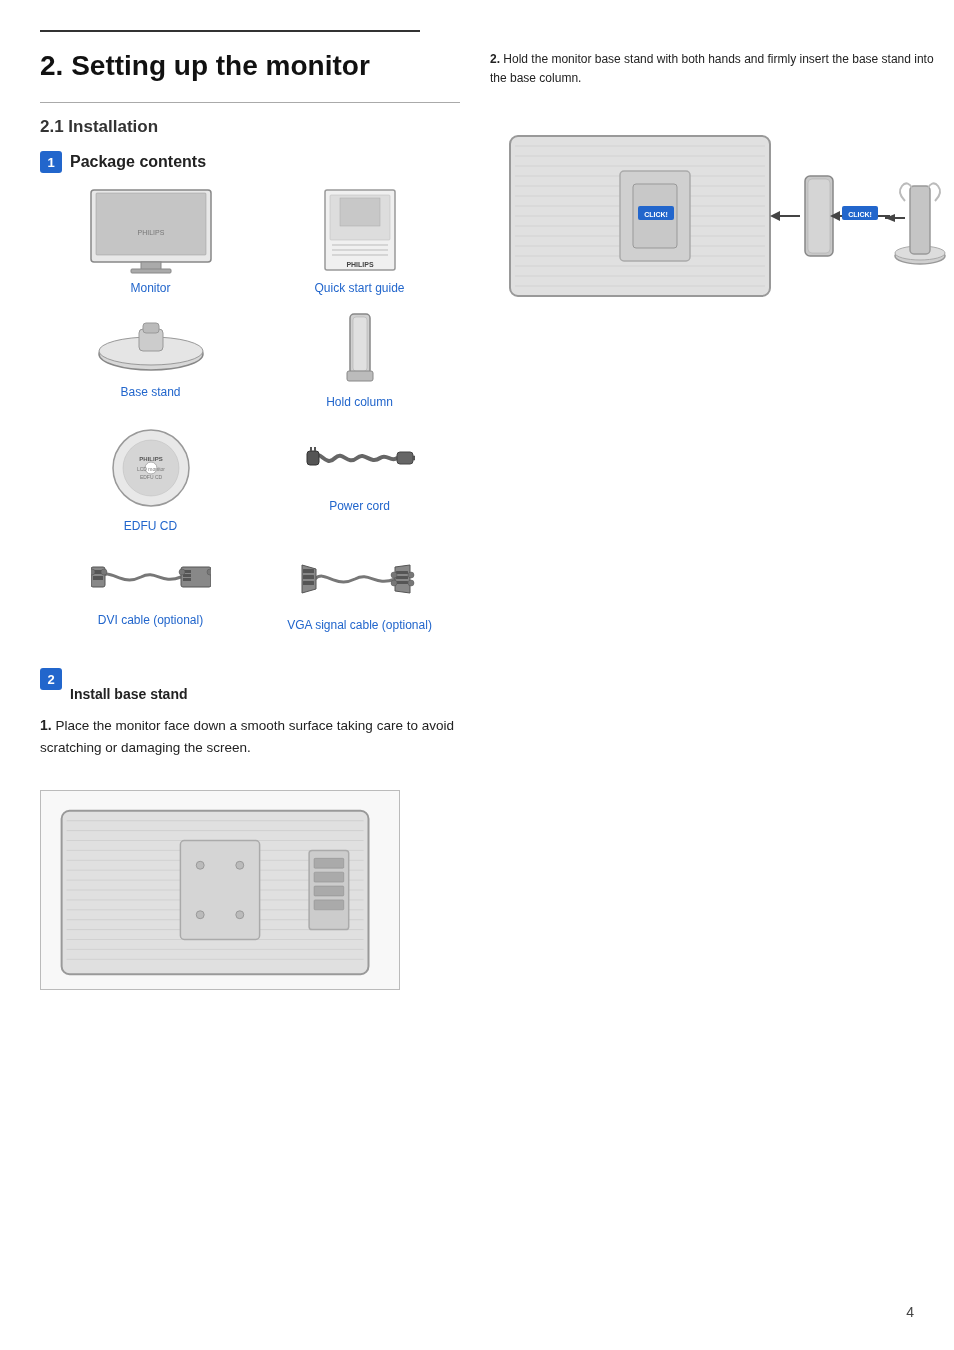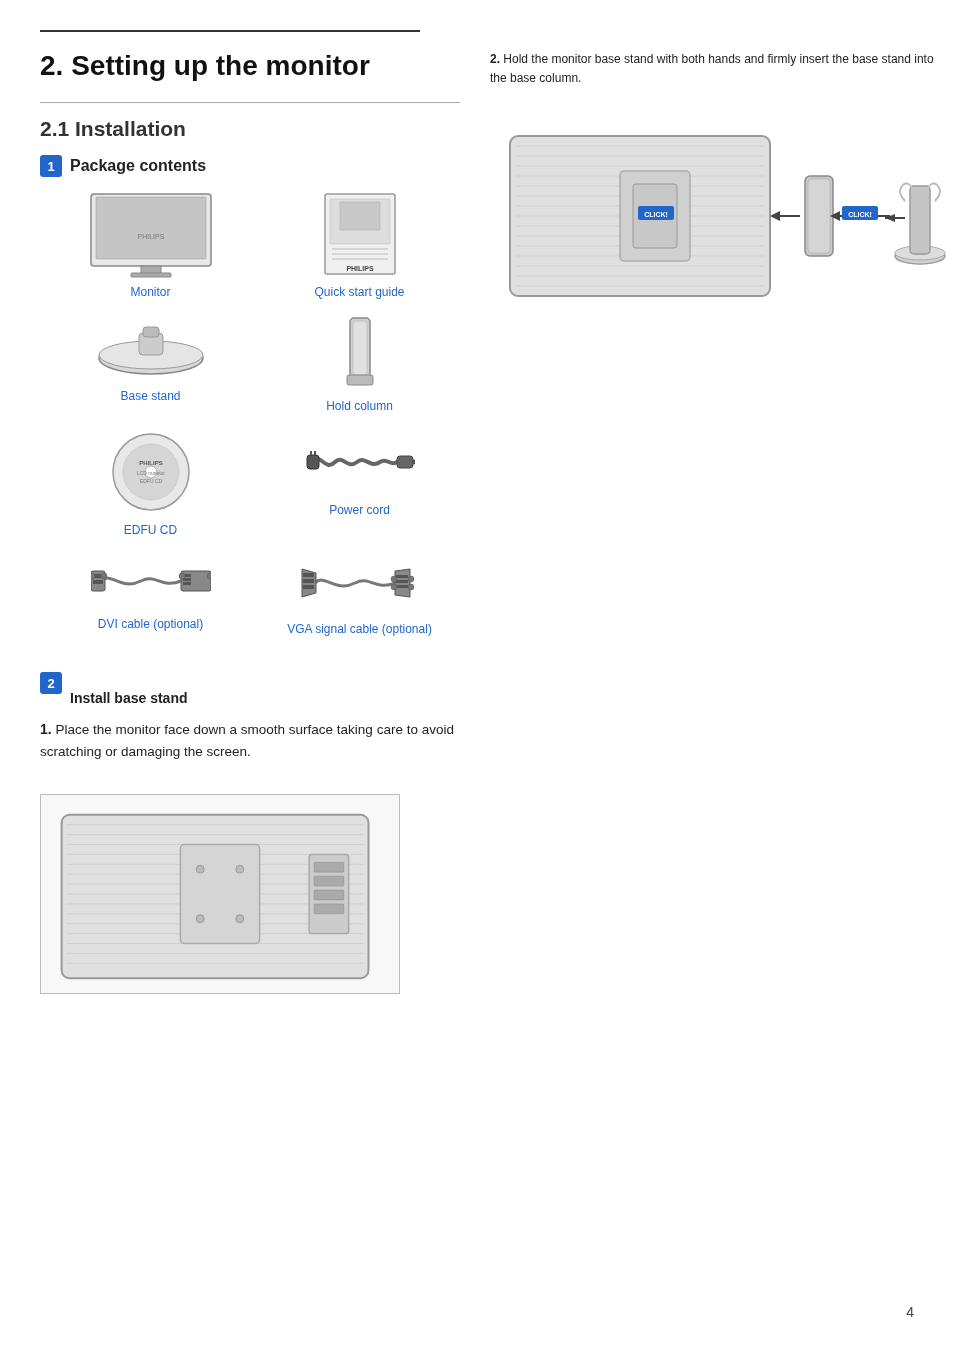--- a/index.html
+++ b/index.html
@@ -53,21 +53,21 @@
 
     
     .section-divider {
       border: none;
       border-top: 1.5px solid #aaa;
       margin-bottom: 14px;
     }
 
     
     .subsection-title {
-      font-size: 21px;
+      font-size: 17px;
       font-weight: bold;
       color: #333;
       margin-bottom: 14px;
     }
 
     
     .badge {
       display: inline-flex;
       align-items: center;
       justify-content: center;

